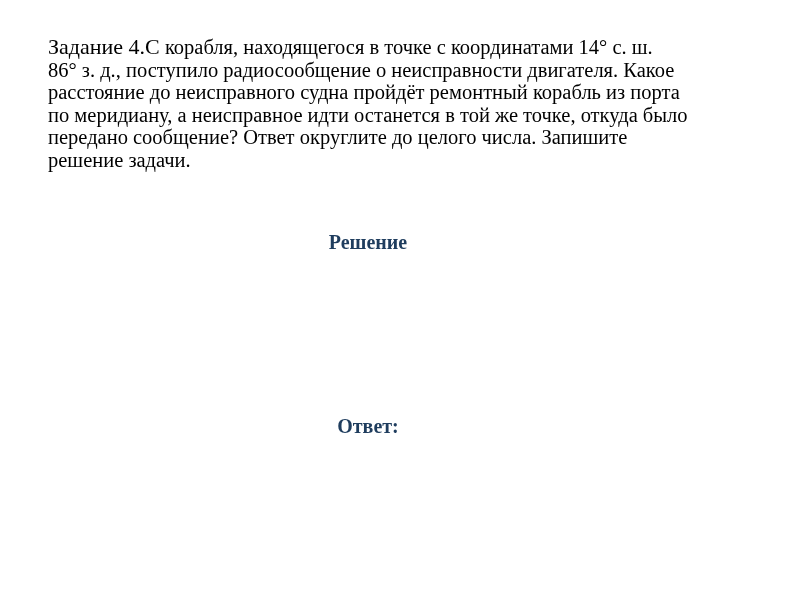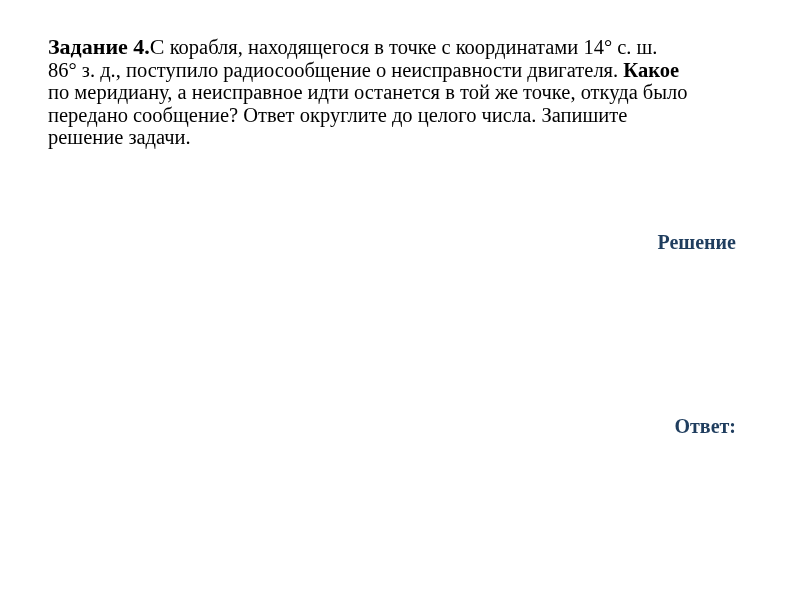--- a/index.html
+++ b/index.html
@@ -6,34 +6,35 @@
   body {
     width: 800px; height: 600px; background: #ffffff; overflow: hidden;
     font-family: "Liberation Serif", serif; color: #000000;
     position: relative;
   }
   .task {
     position: absolute; left: 48px; top: 36px; width: 712px;
     font-size: 20.5px; line-height: 22.6px;
   }
   .task .line { white-space: nowrap; display: block; }
-  .task b { font-weight: bold; margin-top: 48px; }
+  .task b { font-weight: normal; margin-top: 48px; }
   .task .lead { font-size: 22px; }
   .heading {
-    position: absolute; left: 0; width: 736px; text-align: right;
+    position: absolute; left: 0; width: 736px; text-align: center;
     font-weight: bold; font-size: 20px; color: #1f3d5e;
   }
   .solution { top: 231px; }
   .answer { top: 415px; }
 </style>
 </head>
 <body>
 
 <div class="task" id="task">
     <span class="line"><b class="lead">Задание 4.</b><span class="lead">С</span><span> корабля, находящегося в точке с координатами 14° с. ш.</span></span>
     <span class="line"><span>86° з. д., поступило радиосообщение о неисправности двигателя. </span><b>Какое</b></span>
+    <span class="line"><b>расстояние</b><span> до неисправного судна пройдёт ремонтный корабль из порта</span></span>
     <span class="line"><span>по меридиану, а неисправное идти останется в той же точке, откуда было</span></span>
     <span class="line"><span>передано сообщение? Ответ округлите до целого числа. Запишите</span></span>
     <span class="line"><span>решение задачи.</span></span>
   </div>
 
 <div class="heading solution">Решение</div>
 <div class="heading answer">Ответ:</div>
 
 </body></html>

